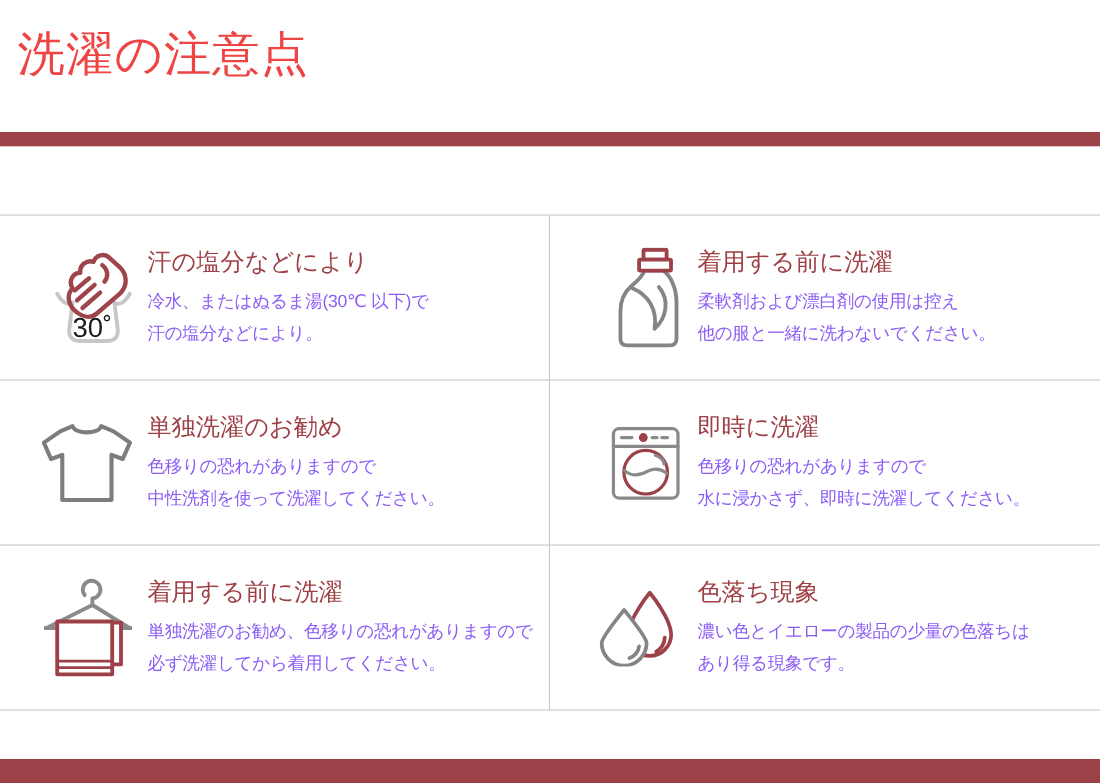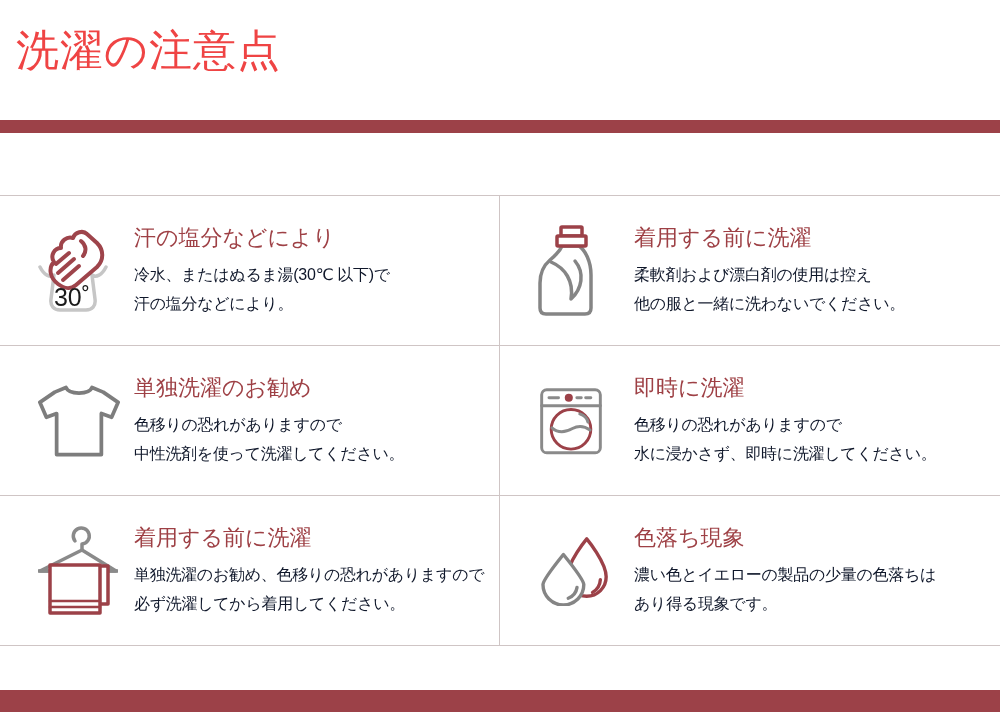--- a/index.html
+++ b/index.html
@@ -25,30 +25,30 @@
     position:absolute; top:195px; left:0; width:100%;
     display:grid; grid-template-columns:500px 500px;
     border-top:1px solid #cfc5c5;
   }
   .cell {
     height:150px; border-bottom:1px solid #cfc5c5;
     display:flex; align-items:center; padding-left:38px;
   }
   .cell.left { border-right:1px solid #cfc5c5; }
   .icon-wrap {
-    width:82px; min-width:82px; display:flex; justify-content:flex-start;
+    width:82px; min-width:82px; display:flex; justify-content:flex-end;
     align-items:center; margin-right:14px;
   }
   .txt { padding-top:2px; }
   .heading {
     font-size:22px; font-weight:400; color:#9e4045;
     margin-bottom:9px; line-height:26px;
   }
   .line {
-    font-size:16px; color:#0f172a; line-height:29px; letter-spacing:-0.3px;
+    font-size:16px; color:#8b5cf6; line-height:29px; letter-spacing:-0.3px;
   }
   svg { display:block; }
 </style>
 </head>
 <body>
 
 <h1 class="page-title">洗濯の注意点</h1>
 
 <div class="bar-top"></div>
 

